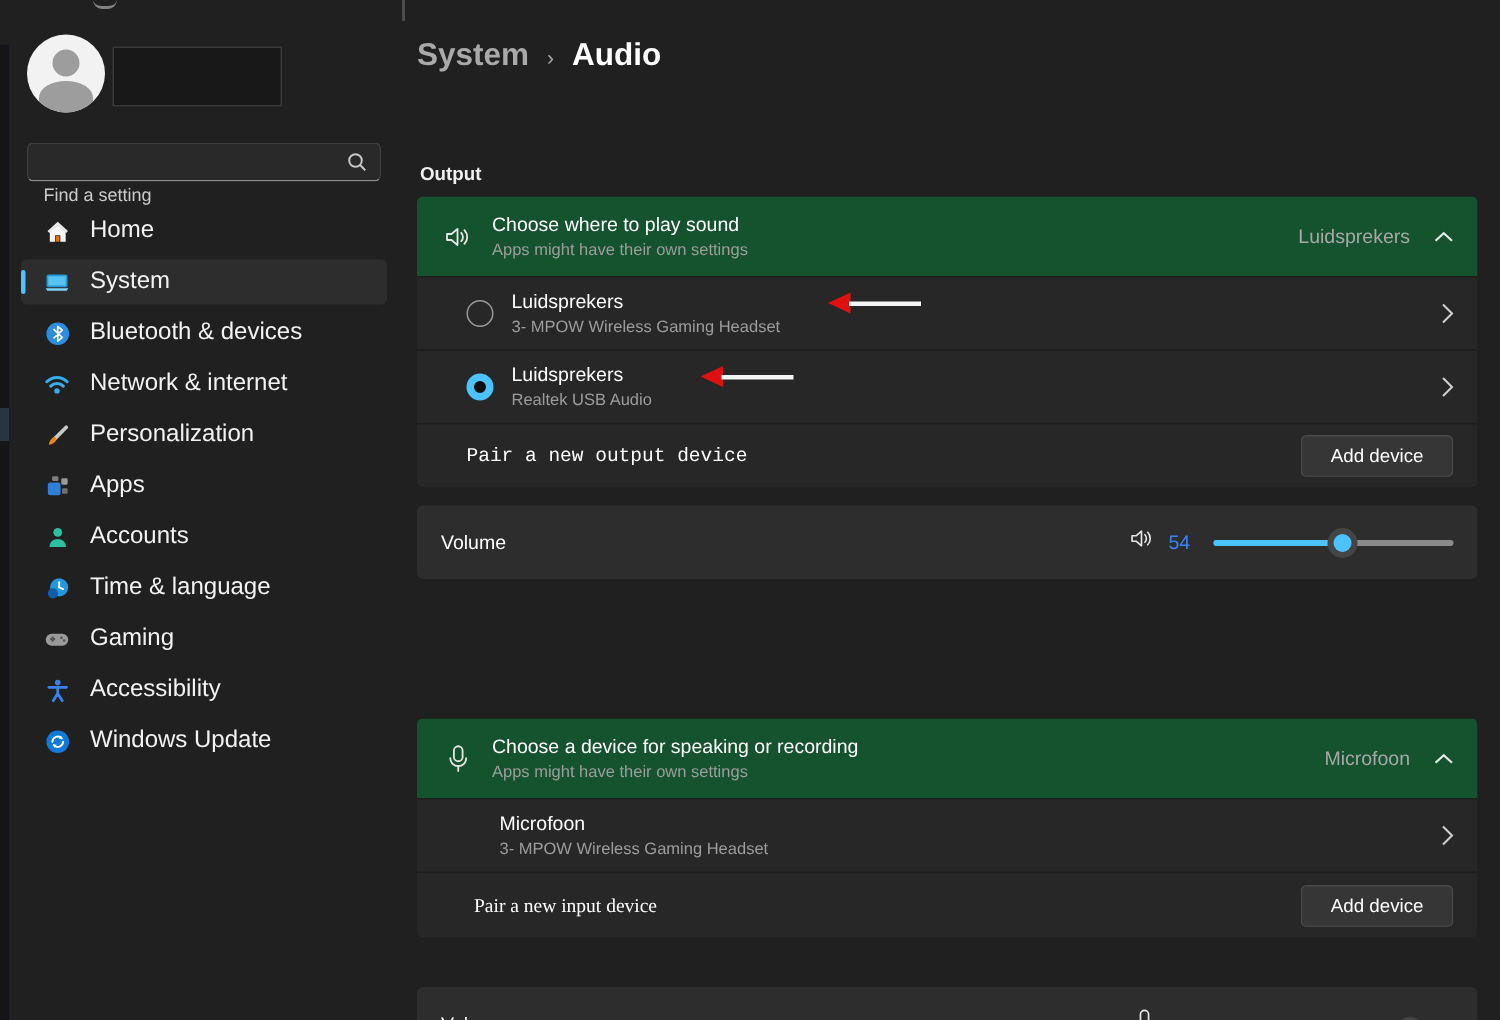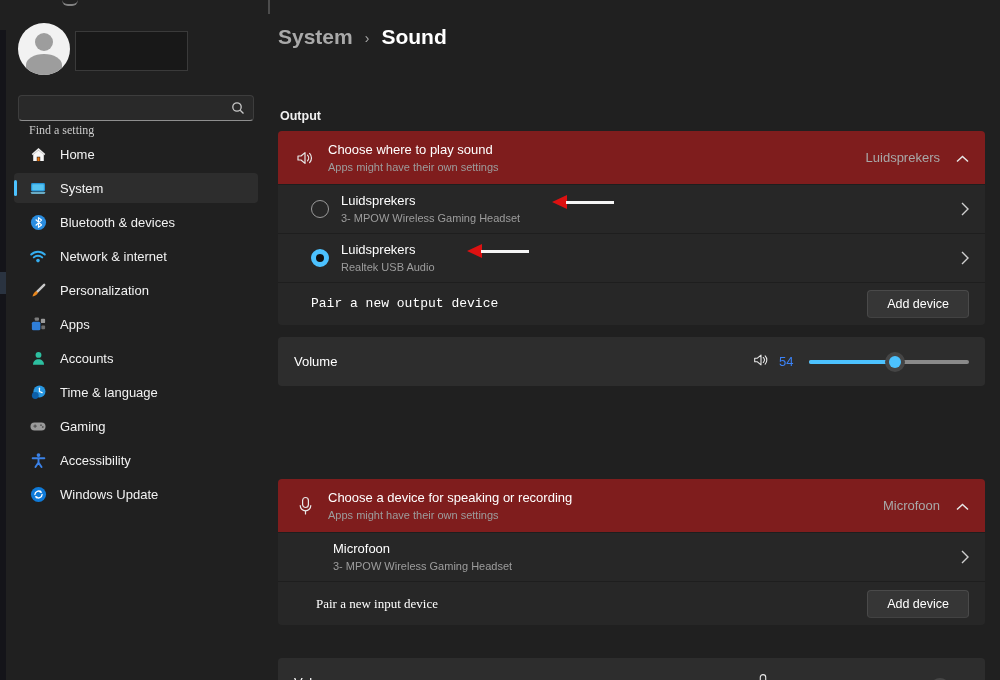--- a/index.html
+++ b/index.html
@@ -16,44 +16,44 @@
   .top-remnant { position:absolute; left:62px; top:0; width:16px; height:6px; border-bottom:2px solid #9a9a9a; border-radius:0 0 8px 8px; opacity:.8; }
   .top-remnant2 { position:absolute; left:268px; top:0; width:2px; height:14px; background:#6a6a6a; opacity:.6; }
 
   
   .sidebar { position:absolute; left:6px; top:0; width:266px; height:680px; }
   .avatar { position:absolute; left:12px; top:23px; width:52px; height:52px; border-radius:50%; background:#f2f2f2; overflow:hidden; }
   .avatar .head { position:absolute; left:17px; top:10px; width:18px; height:18px; border-radius:50%; background:#9d9d9d; }
   .avatar .torso { position:absolute; left:8px; top:31px; width:36px; height:22px; border-radius:50% 50% 0 0; background:#9d9d9d; }
   .name-box { position:absolute; left:69px; top:31px; width:113px; height:40px; background:#181818; border:1px solid #3a3a3a; }
   .searchbox { position:absolute; left:12px; top:95px; width:236px; height:26px; background:#292929; border:1px solid #3d3d3d; border-bottom:1px solid #8f8f8f; border-radius:4px; display:flex; align-items:center; padding:0 8px 0 10px; }
-  .searchbox input { flex:1; background:transparent; border:none; outline:none; color:#e8e8e8; font-size:12px; font-family:Liberation Serif, serif;margin-top:44px; }
+  .searchbox input { flex:1; background:transparent; border:none; outline:none; color:#e8e8e8; font-size:12px; font-family:Liberation Sans, sans-serif;margin-top:44px; }
   .searchbox input::placeholder { color:#cbcbcb; }
   .nav { position:absolute; left:0; top:139px; width:260px; }
   .nav-item { position:relative; height:30px; margin:0 8px 4px 8px; width:244px; border-radius:4px; display:flex; align-items:center; padding-left:15px; cursor:default; }
   .nav-item.selected { background:#2d2d2d; }
   .nav-item .accent { display:none; }
   .nav-item.selected .accent { display:block; position:absolute; left:0; top:7px; width:3px; height:16px; border-radius:2px; background:#4cc2ff; }
   .nav-icon { width:18px; height:18px; display:flex; align-items:center; justify-content:center; flex:none; }
-  .nav-label { margin-left:13px; font-size:13px; color:#f2f2f2; }
+  .nav-label { margin-left:13px; font-size:16px; color:#f2f2f2; }
 
   
   .main { position:absolute; left:278px; top:0; width:707px; height:680px; }
   .breadcrumb { position:absolute; top:25px; left:0; display:flex; align-items:center; font-size:21px; font-weight:600; }
   .crumb-parent { color:#a9a9a9; }
   .crumb-sep { color:#a9a9a9; font-size:14px; margin:2px 12px 0 12px; font-weight:400; }
   .crumb-current { color:#ffffff; }
   .section-label { position:absolute; left:2px; font-size:12.5px; font-weight:700; color:#f0f0f0; }
   #output-label { top:109px; }
   #input-label { top:480px; }
 
   .group { position:absolute; left:0; width:707px; border-radius:4px; overflow:hidden; }
   .row { display:flex; align-items:center; background:#272727; border-top:1px solid #1e1e1e; padding:0 16px; }
   .row:first-child { border-top:none; }
-  .row.header { background:#7f1d1d; }
+  .row.header { background:#14532d; }
   .card { position:absolute; left:0; width:707px; border-radius:4px; background:#2d2d2d; display:flex; align-items:center; padding:0 16px; }
 
   #output-group { top:131px; }
   #input-group { top:479px; }
   .h53 { height:53px; } .h49 { height:49px; } .h43 { height:43px; } .h44 { height:44px; }
 
   .lead-icon { width:22px; display:flex; justify-content:center; flex:none; }
   .titles { margin-left:12px; }
   .title { font-size:13px; color:#ffffff; line-height:16px; }
   .subtitle { font-size:11px; color:#9d9d9d; line-height:14px; margin-top:2px; }
@@ -249,21 +249,21 @@
     </div>
 
   </div>
 </div>
 
 <div class="main">
 
   <div class="breadcrumb">
     <span class="crumb-parent">System</span>
     <span class="crumb-sep">›</span>
-    <span class="crumb-current">Sound</span>
+    <span class="crumb-current">Audio</span>
   </div>
 
   <div class="section-label" id="output-label">Output</div>
 
   <div class="group" id="output-group">
     <div class="row header h53">
       <span class="lead-icon">
         <svg width="20" height="20" viewBox="0 0 20 20">
             <path d="M3 8 H6 L10 4.6 V15.4 L6 12 H3 Z" fill="none" stroke="#e8e8e8" stroke-width="1.2" stroke-linejoin="round"></path>
             <path d="M12.5 7.2 a4 4 0 0 1 0 5.6" fill="none" stroke="#e8e8e8" stroke-width="1.2" stroke-linecap="round"></path>

